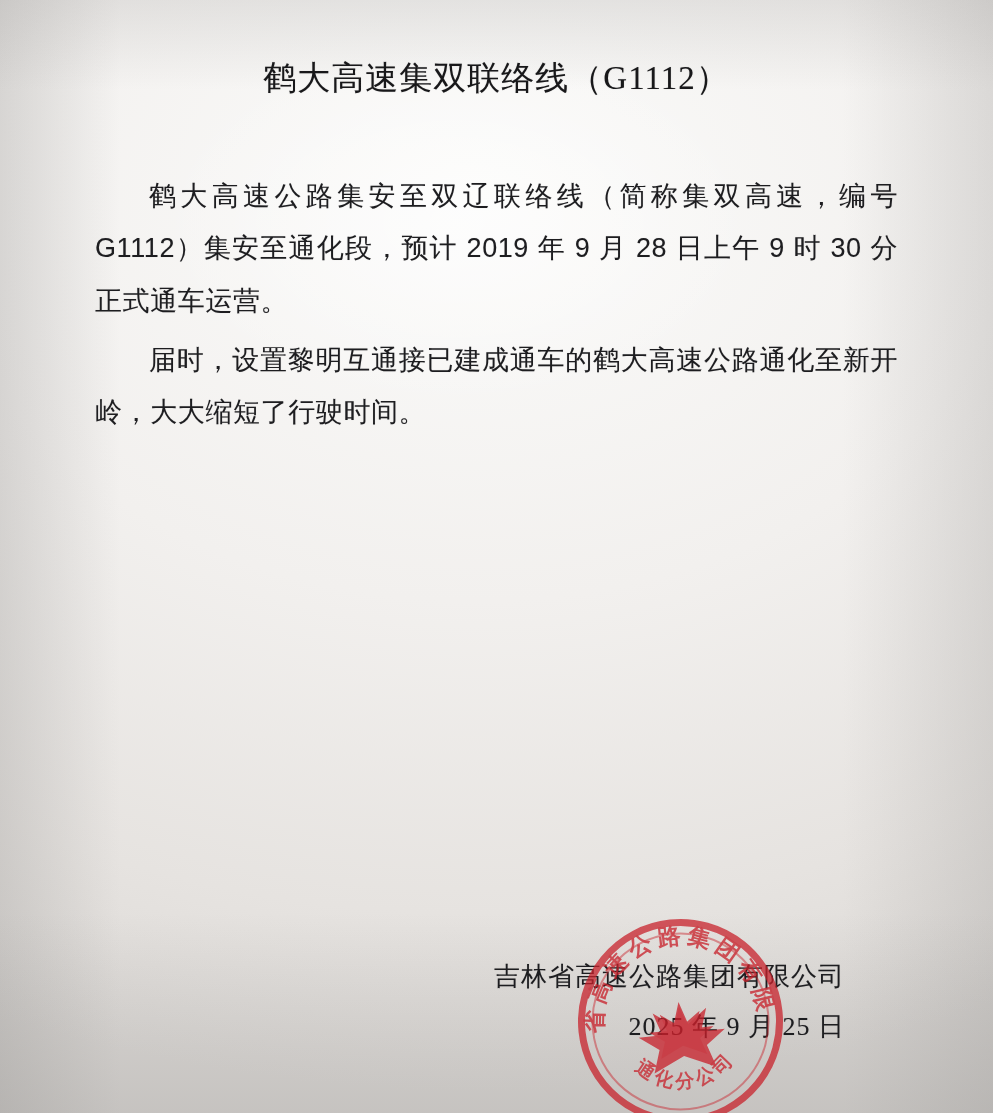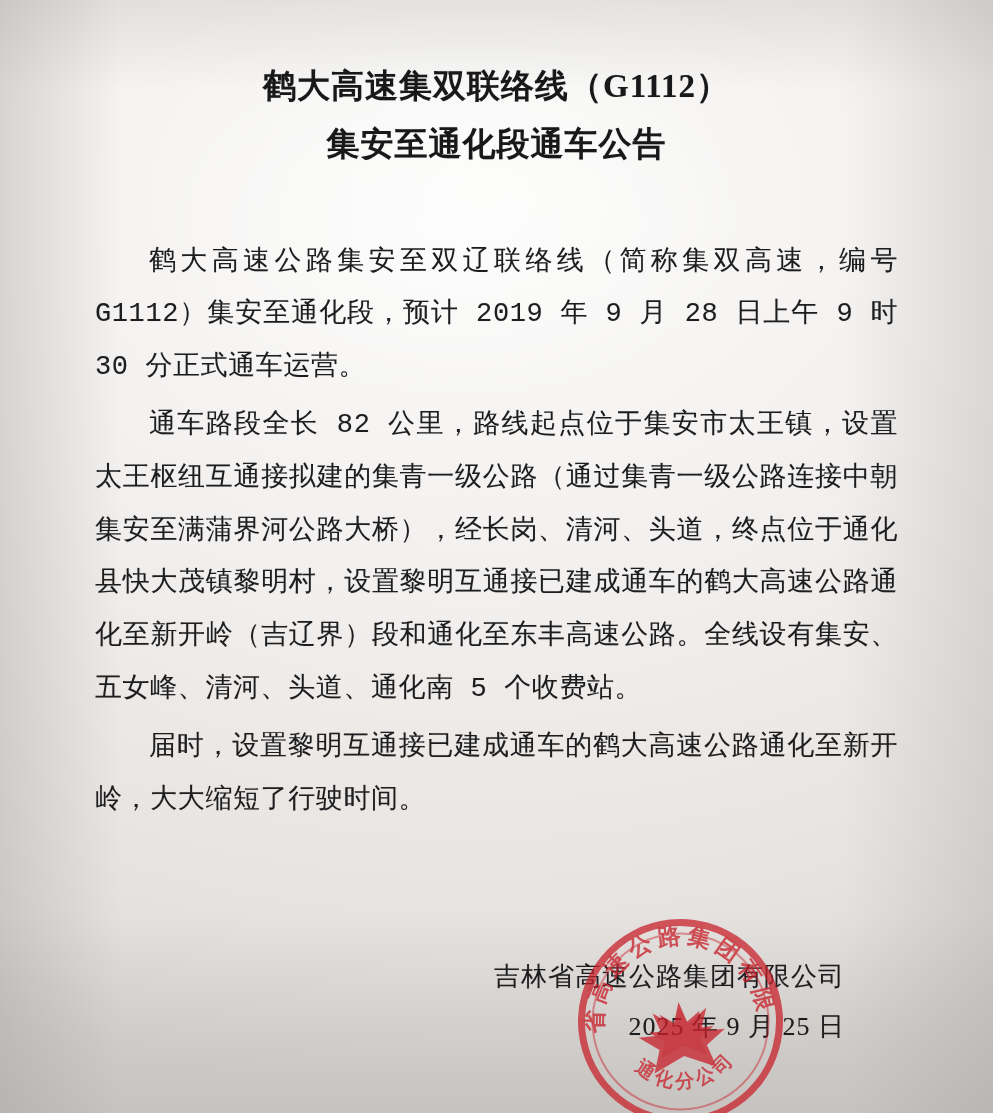--- a/index.html
+++ b/index.html
@@ -58,36 +58,36 @@
 
   .content {
     position: relative;
     z-index: 3;
     padding: 0 95px;
   }
 
   .doc-title {
     text-align: center;
     font-family: "Liberation Serif", serif;
-    font-weight: bold;
+    font-weight: normal;
     font-size: 33px;
     letter-spacing: 1px;
     color: #18181a;
     line-height: 1.75;
-    margin: 8px;
+    margin: 0;
     padding-top: 50px;
     text-shadow: 0 0 1px rgba(0,0,0,0.25);
   }
   .doc-title .line2 { display: block; }
 
   .body-block {
     margin-top: 62px;
   }
   .para {
-    font-family: Liberation Mono, monospace;
+    font-family: Liberation Sans, sans-serif;
     font-size: 27px;
     color: #1d1d20;
     line-height: 1.95;
     text-align: justify;
     text-indent: 2em;
     margin: 0 0 6px 0;
     letter-spacing: 0.6px;
     text-shadow: 0 0 1px rgba(0,0,0,0.18);
   }
 
@@ -130,26 +130,24 @@
   <div class="glare"></div>
   <div class="shade-left"></div>
   <div class="shade-right"></div>
   <div class="shade-top"></div>
   <div class="shade-bottom"></div>
 
   <div class="content">
 
     <h1 class="doc-title">
       <span>鹤大高速集双联络线（G1112）</span>
-      <span class="line2">集安至通化段通车公告</span>
     </h1>
 
     <div class="body-block">
       <p class="para">鹤大高速公路集安至双辽联络线（简称集双高速，编号G1112）集安至通化段，预计 2019 年 9 月 28 日上午 9 时 30 分正式通车运营。</p>
-      <p class="para">通车路段全长 82 公里，路线起点位于集安市太王镇，设置太王枢纽互通接拟建的集青一级公路（通过集青一级公路连接中朝集安至满蒲界河公路大桥），经长岗、清河、头道，终点位于通化县快大茂镇黎明村，设置黎明互通接已建成通车的鹤大高速公路通化至新开岭（吉辽界）段和通化至东丰高速公路。全线设有集安、五女峰、清河、头道、通化南 5 个收费站。</p>
       <p class="para">届时，设置黎明互通接已建成通车的鹤大高速公路通化至新开岭，大大缩短了行驶时间。</p>
     </div>
 
   </div>
 
   <div class="signature">
     <div class="sig-line">吉林省高速公路集团有限公司</div>
     <div class="sig-line">2025 年 9 月 25 日</div>
   </div>
 

